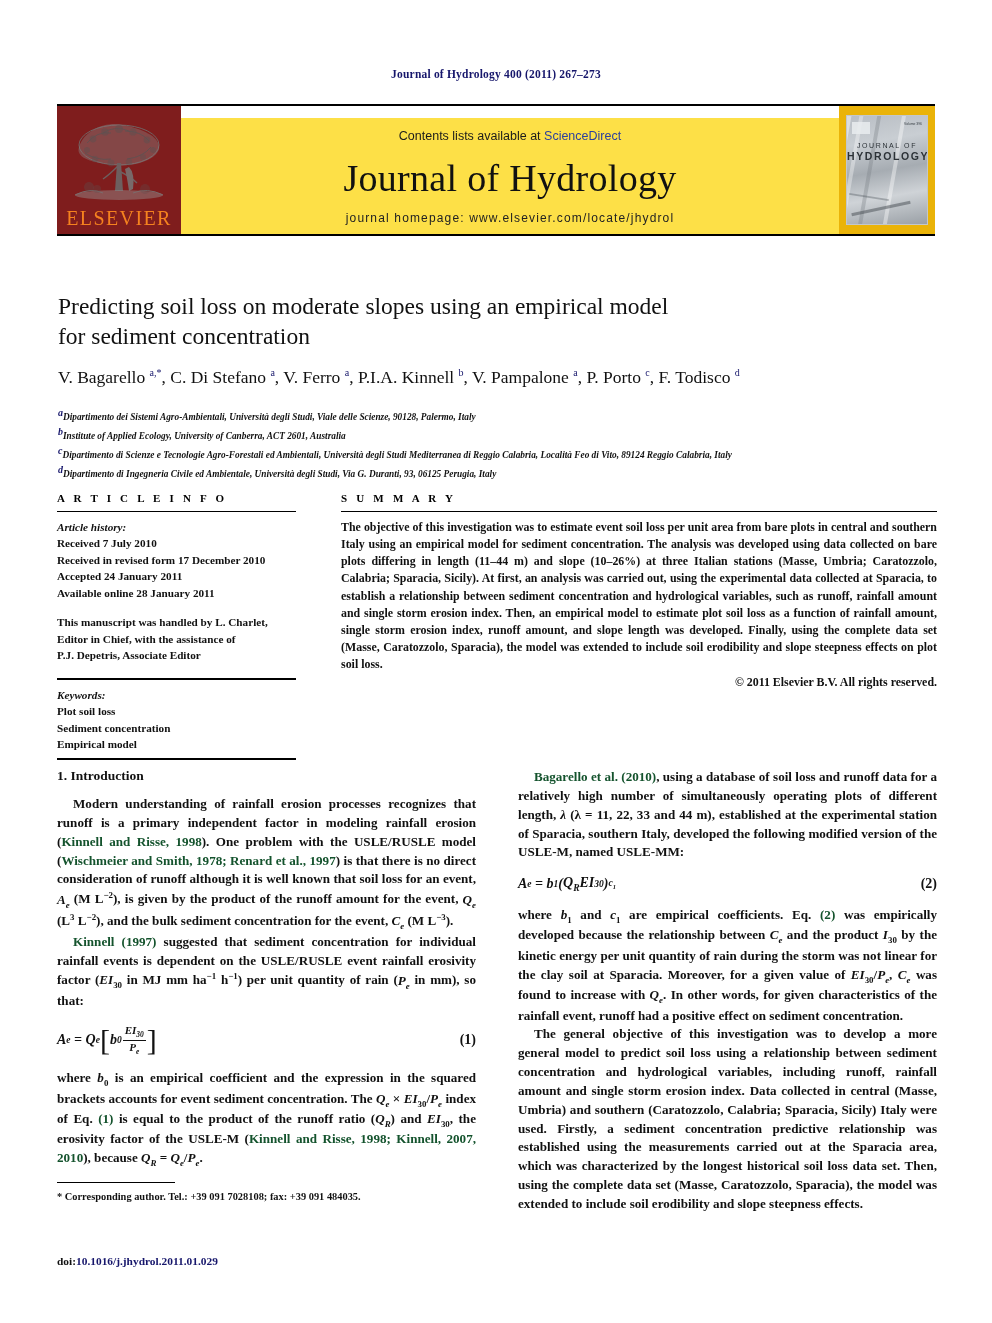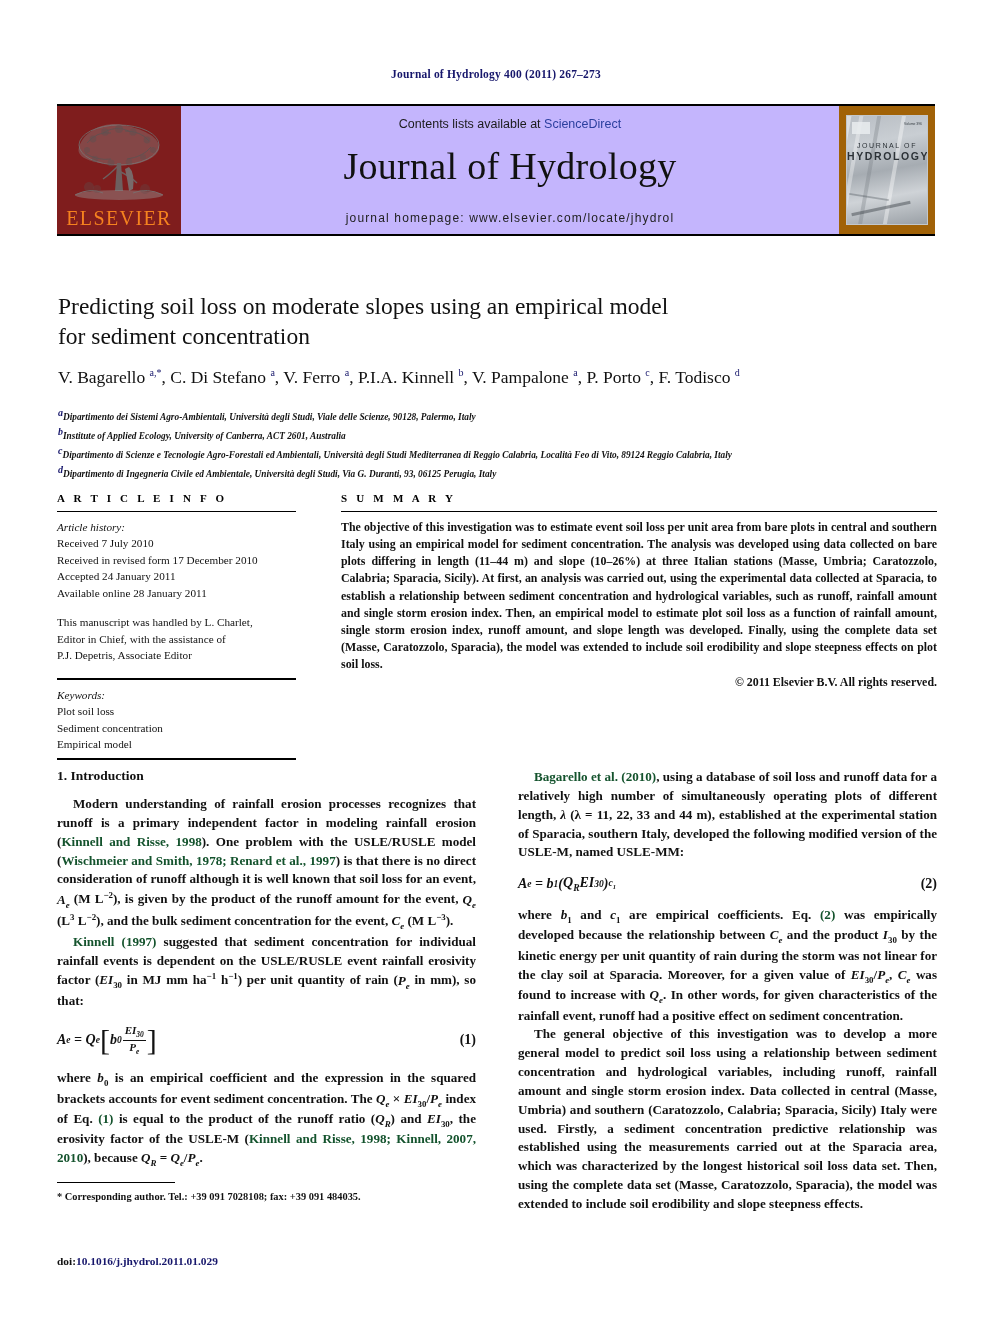--- a/index.html
+++ b/index.html
@@ -70,28 +70,29 @@
   .elsevier-word {
     font-family: "Liberation Serif", serif;
     font-size: 20px;
     letter-spacing: 1.4px;
     color: #f5821f;
     line-height: 1;
     margin-top: 1px;
   }
   .masthead-center {
     flex: 1 1 auto;
-    background: #c4b5fd;
+    background: #fde047;
     position: relative;
     display: flex;
     flex-direction: column;
     align-items: center;
     justify-content: flex-start;
     padding-top: 11px;
     box-sizing: border-box;
+    margin-top: 12px;
   }
   .contents-line {
     font-family: "Liberation Sans", sans-serif;
     font-size: 12.5px;
     color: #1b1b1b;
   }
   .contents-line .sd {
     color: #2b3f9e;
   }
   .journal-name {
@@ -109,21 +110,21 @@
     letter-spacing: 1.15px;
     position: absolute;
     bottom: 9px;
     left: 0;
     width: 100%;
     text-align: center;
   }
   .cover-box {
     width: 96px;
     flex: 0 0 96px;
-    background: #a16207;
+    background: #eab308;
     display: flex;
     align-items: center;
     justify-content: center;
   }
   .cover-img {
     width: 82px;
     height: 110px;
     background: linear-gradient(170deg,#b9bec4 0%, #c9ced3 25%, #a6acb2 50%, #cfd3d7 72%, #9aa0a6 100%);
     position: relative;
     overflow: hidden;
@@ -247,21 +248,21 @@
     border-top: 1.1px solid #000;
     margin-bottom: 7px;
   }
   .rule-thick {
     border-top: 2.1px solid #000;
   }
   .info-body {
     font-family: "Liberation Serif", serif;
     font-size: 11.2px;
     line-height: 1.47;
-    font-weight: normal;
+    font-weight: bold;
     color: #111;
   }
   .info-body .ital {
     font-style: italic;
   }
   .info-gap { height: 13px; }
   .kw-block { padding-top: 7px; padding-bottom: 6px; }
   .summary-text {
     font-family: "Liberation Serif", serif;
     font-size: 11.9px;

